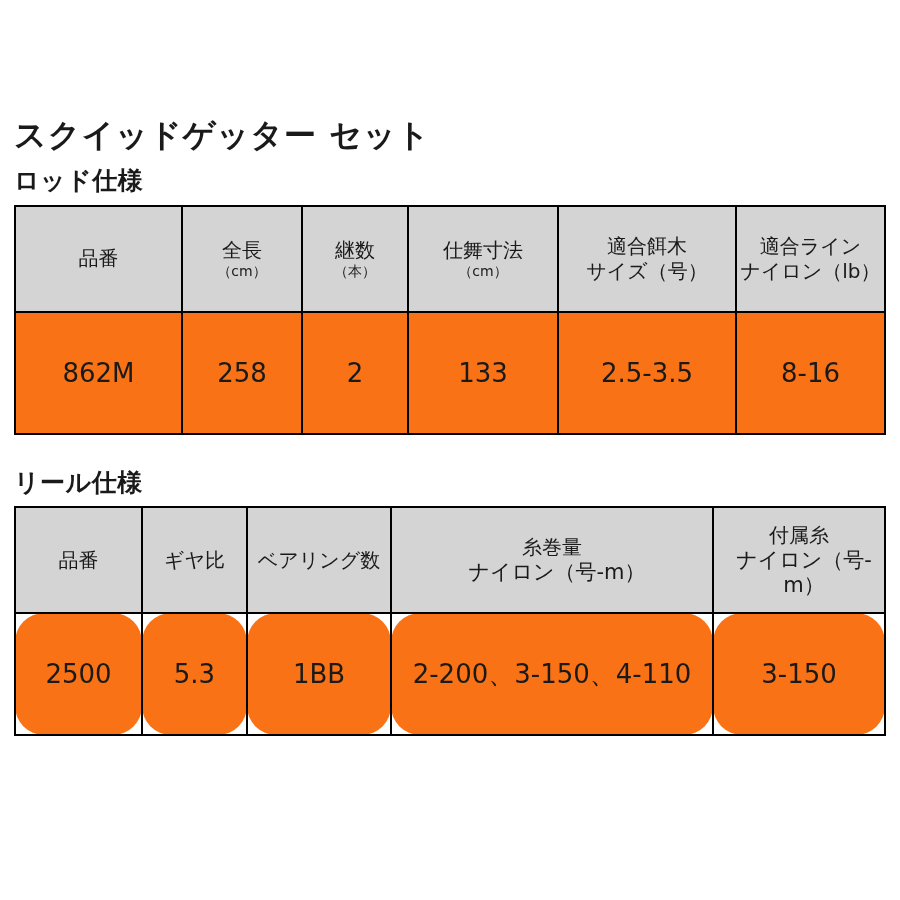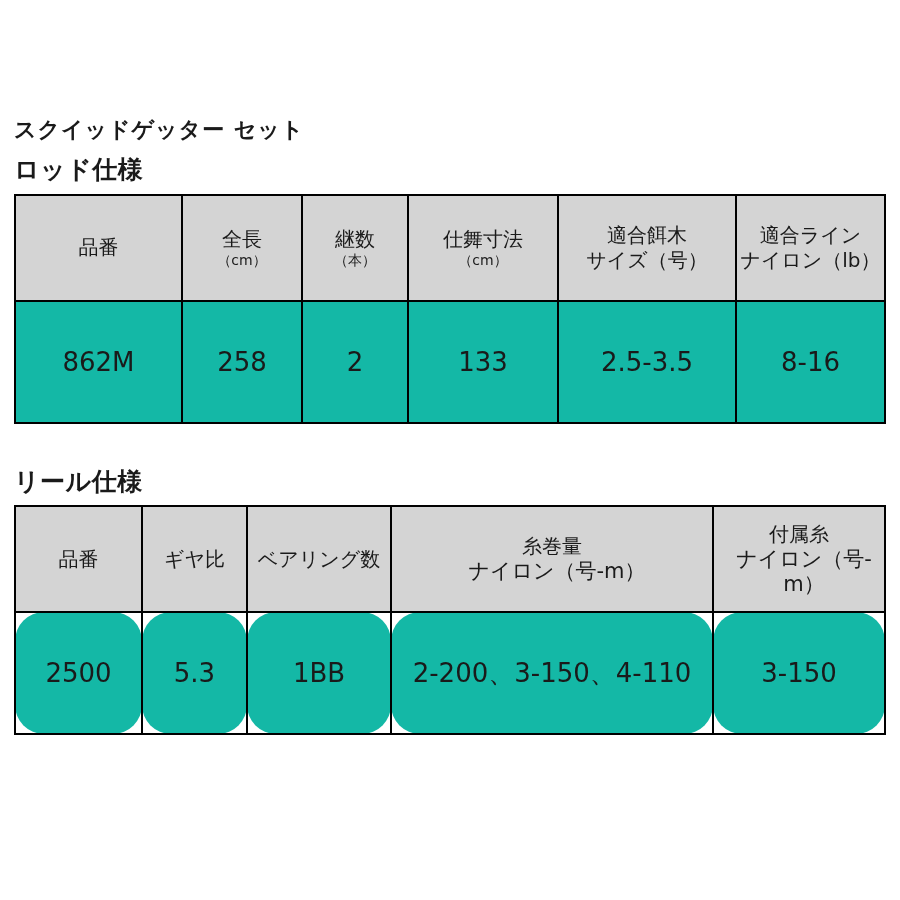--- a/index.html
+++ b/index.html
@@ -15,21 +15,21 @@
     overflow: hidden;
   }
   .page {
     position: relative;
     width: 900px;
     height: 900px;
     box-sizing: border-box;
     padding: 0 14px;
   }
   .product-title {
-    font-size: 22px;
+    font-size: 32px;
     font-weight: bold;
     letter-spacing: 1px;
     margin: 0;
     padding-top: 118px;
     line-height: 1.1;
   }
   .section-title {
     font-size: 25px;
     font-weight: bold;
     letter-spacing: 0.5px;
@@ -52,21 +52,21 @@
     padding: 0;
   }
   table.spec th {
     background: #d4d4d4;
     font-weight: normal;
     font-size: 20px;
     line-height: 1.25;
     height: 104px;
   }
   table.spec td {
-    background: #14b8a6;
+    background: #f97316;
     font-size: 26px;
     height: 120px;
   }
   table.spec .sub {
     font-size: 14px;
     display: block;
     line-height: 1.2;
   }
   table.spec th .hl {
     display: block;
@@ -119,21 +119,21 @@
         <td>862M</td>
         <td>258</td>
         <td>2</td>
         <td>133</td>
         <td>2.5-3.5</td>
         <td>8-16</td>
       </tr>
     </tbody>
   </table>
 
-  <h2 class="section-title spacer-reel-heading" style="padding-top:44px">リール仕様</h2>
+  <h2 class="section-title spacer-reel-heading" style="padding-top:34px">リール仕様</h2>
 
   <table class="spec reel-table">
     <thead>
       <tr>
         <th style="width:125px">
           <span class="hl">品番</span>
         </th>
         <th style="width:103px">
           <span class="hl">ギヤ比</span>
         </th>

